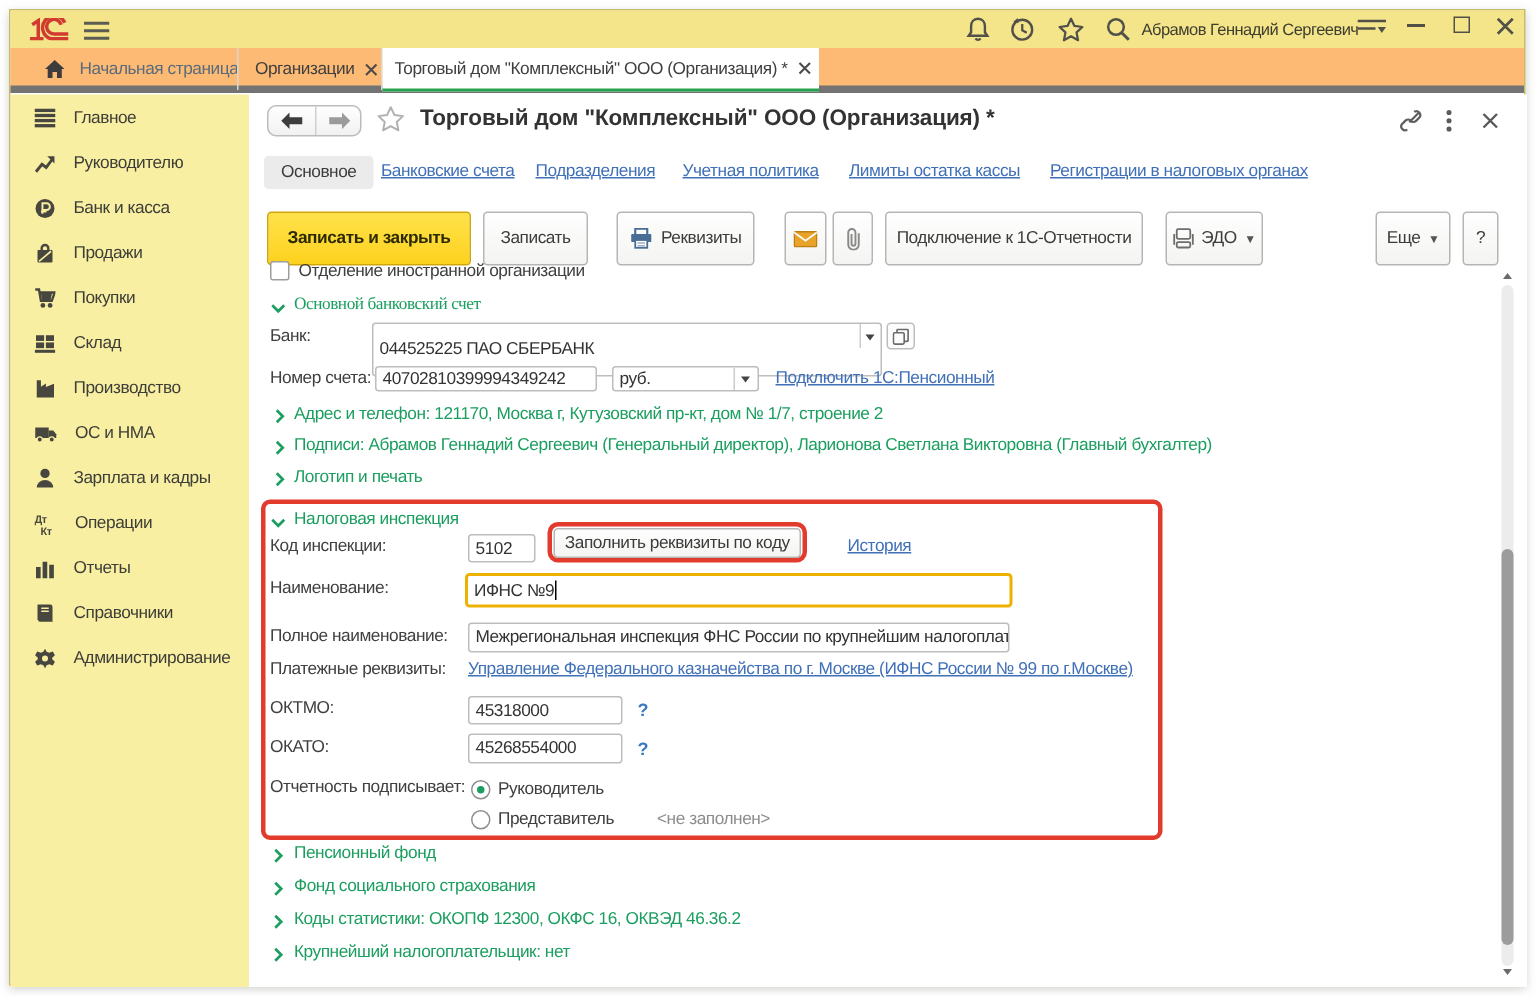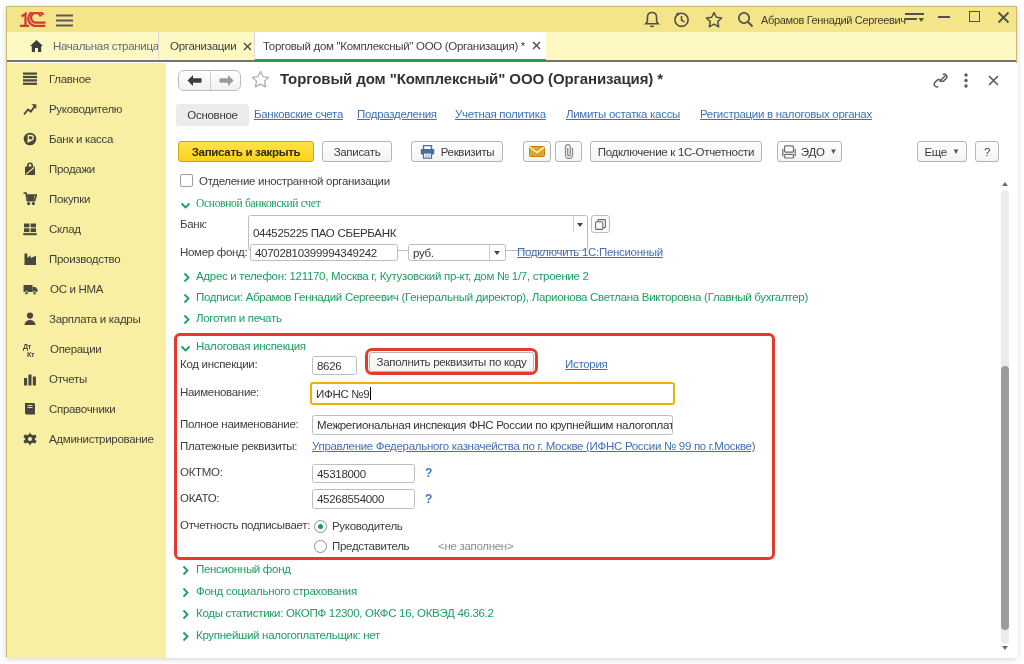--- a/index.html
+++ b/index.html
@@ -1,29 +1,29 @@
 <!DOCTYPE html>
 <html><head><meta charset="utf-8">
 <style>
 *{margin:0;padding:0;box-sizing:border-box;}
 html,body{width:1024px;height:664px;background:#fff;font-family:"Liberation Sans",sans-serif;overflow:hidden;}
 .abs{position:absolute;}
 #win{position:absolute;left:6px;top:6px;width:1011px;height:651px;border:1px solid #c7b96a;box-shadow:0 2px 6px rgba(120,120,110,.35);background:#fff;}
 #titlebar{position:absolute;left:0;top:0;width:100%;height:25px;background:#f5e58a;}
-#tabbar{position:absolute;left:0;top:25px;width:100%;height:30px;background:#fef9c3;border-bottom:2px solid #737373;}
+#tabbar{position:absolute;left:0;top:25px;width:100%;height:30px;background:#fdba74;border-bottom:5px solid #737373;}
 .tab{position:absolute;top:0;height:28px;font-size:11.5px;letter-spacing:-0.3px;color:#3f3f3f;display:flex;align-items:center;white-space:nowrap;overflow:hidden;}
 #sidebar{position:absolute;left:0;top:56px;width:159px;height:595px;background:#f8efa3;}
 #content{position:absolute;left:159px;top:56px;width:852px;height:595px;background:#fff;}
 .mi{position:absolute;left:16px;width:142px;height:30px;display:flex;align-items:center;font-size:11.5px;letter-spacing:-0.3px;color:#3e3e38;white-space:nowrap;}
 .mi svg{margin-right:12px;}
 .lbl{position:absolute;font-size:11.5px;letter-spacing:-0.3px;color:#404040;white-space:nowrap;}
 .grn{position:absolute;font-size:11.5px;letter-spacing:-0.3px;color:#1b9e5f;white-space:nowrap;}
 .lnk{position:absolute;font-size:11.5px;letter-spacing:-0.3px;color:#4070b8;text-decoration:underline;white-space:nowrap;}
 .inp{position:absolute;border:1px solid #bdbdbd;border-radius:2.5px;background:#fff;font-size:11.5px;letter-spacing:-0.3px;color:#333;padding:0 4px;display:flex;align-items:center;white-space:nowrap;overflow:hidden;}
-.btn{position:absolute;height:21px;border:1px solid #b5b5b5;border-radius:3px;background:linear-gradient(#fefefe,#f4f4f2);font-size:11.5px;letter-spacing:-0.3px;color:#3c3c3c;display:flex;align-items:center;justify-content:center;white-space:nowrap;}
+.btn{position:absolute;height:36px;border:1px solid #b5b5b5;border-radius:3px;background:linear-gradient(#fefefe,#f4f4f2);font-size:11.5px;letter-spacing:-0.3px;color:#3c3c3c;display:flex;align-items:center;justify-content:center;white-space:nowrap;}
 .chev{position:absolute;width:11px;height:11px;}
 </style></head>
 <body>
 <div id="win">
  <div id="titlebar">
   <svg class="abs" style="left:12px;top:5px" width="27" height="15" viewBox="0 0 54 30">
    <g fill="none" stroke="#d13a30" stroke-width="4.6">
     <path d="M5 9 L13 3.5 L13 28"></path>
           <path d="M2 27.7 L20 27.7"></path>
     <path d="M53 21.4 L34 21.4 A9.8 9.8 0 1 1 43.5 9"></path>
@@ -239,21 +239,21 @@
   <div class="abs" style="right:4px;top:7px;width:0;height:0;border:3.5px solid transparent;border-top:4.5px solid #444;"></div>
  </div>
  <div class="abs" style="left:584px;top:208px;width:19px;height:18px;border:1px solid #bdbdbd;border-radius:3px;background:#fcfcfc;">
   <svg style="position:absolute;left:3px;top:3px" width="11" height="11" viewBox="0 0 11 11">
         <g fill="none" stroke="#6a6a6a" stroke-width="1.1">
           <rect x="0.6" y="2.8" width="7.2" height="7.6" rx="1"></rect>
           <path d="M3 2.8 V1.2 A0.6 0.6 0 0 1 3.6 0.6 H9.8 A0.6 0.6 0 0 1 10.4 1.2 V8 A0.6 0.6 0 0 1 9.8 8.6 H8"></path>
         </g>
       </svg>
  </div>
- <div class="lbl" style="left:173px;top:239px;">Номер фонд:</div>
+ <div class="lbl" style="left:173px;top:239px;">Номер счета:</div>
  <div class="inp" style="left:243px;top:237px;width:148px;height:17px;">40702810399994349242</div>
  <div class="inp" style="left:401px;top:237px;width:98px;height:17px;">руб.
   <div class="abs" style="right:15px;top:0;width:1px;height:15px;background:#ccc;"></div>
   <div class="abs" style="right:5px;top:6px;width:0;height:0;border:3.5px solid transparent;border-top:4.5px solid #444;"></div>
  </div>
  <div class="lnk" style="left:510px;top:239px;">Подключить 1С:Пенсионный</div>
  <svg class="chev" style="left:174px;top:265px" viewBox="0 0 11 11">
       <path d="M3.5 1.5 L7.5 5.5 L3.5 9.5" fill="none" stroke="#1b9e5f" stroke-width="1.8"></path>
     </svg>
  <div class="grn" style="left:189px;top:263px;">Адрес и телефон: 121170, Москва г, Кутузовский пр-кт, дом № 1/7, строение 2</div>
@@ -265,21 +265,21 @@
       <path d="M3.5 1.5 L7.5 5.5 L3.5 9.5" fill="none" stroke="#1b9e5f" stroke-width="1.8"></path>
     </svg>
  <div class="grn" style="left:189px;top:305px;">Логотип и печать</div>
 
  <div class="abs" style="left:167px;top:326px;width:601px;height:227px;border:3px solid #e23a2d;border-radius:6px;"></div>
  <svg class="chev" style="left:173px;top:336px" viewBox="0 0 11 11">
       <path d="M1.5 3.5 L5.5 7.5 L9.5 3.5" fill="none" stroke="#1b9e5f" stroke-width="1.8"></path>
     </svg>
  <div class="grn" style="left:189px;top:333px;">Налоговая инспекция</div>
  <div class="lbl" style="left:173px;top:351px;">Код инспекции:</div>
- <div class="inp" style="left:305px;top:349px;width:45px;height:19px;">8626</div>
+ <div class="inp" style="left:305px;top:349px;width:45px;height:19px;">5102</div>
  <div class="abs" style="left:358px;top:341px;width:173px;height:27px;border:3px solid #e23a2d;border-radius:7px;"></div>
  <div class="btn" style="left:362px;top:345px;width:165px;height:20px;">Заполнить реквизиты по коду</div>
  <div class="lnk" style="left:541px;top:351px;margin-left:17px;">История</div>
  <div class="lbl" style="left:173px;top:379px;">Наименование:</div>
  <div class="inp" style="left:303px;top:375px;width:365px;height:23px;border:2px solid #edb200;border-radius:3px;">ИФНС №9<span style="display:inline-block;width:1px;height:13px;background:#000;margin-left:1px;"></span></div>
  <div class="lbl" style="left:173px;top:411px;">Полное наименование:</div>
  <div class="inp" style="left:305px;top:408px;width:361px;height:20px;">Межрегиональная инспекция ФНС России по крупнейшим налогоплате</div>
  <div class="lbl" style="left:173px;top:433px;">Платежные реквизиты:</div>
  <div class="lnk" style="left:305px;top:433px;">Управление Федерального казначейства по г. Москве (ИФНС России № 99 по г.Москве)</div>
  <div class="lbl" style="left:173px;top:459px;text-align:center;">ОКТМО:</div>

